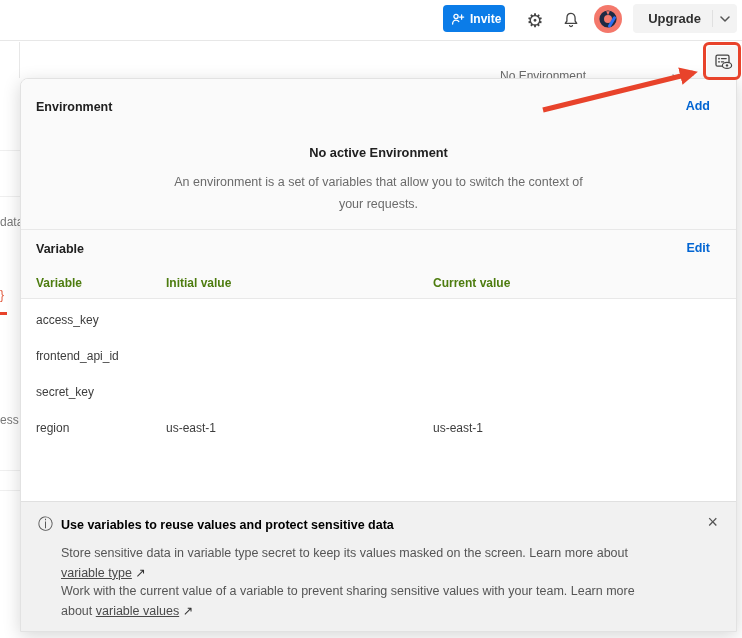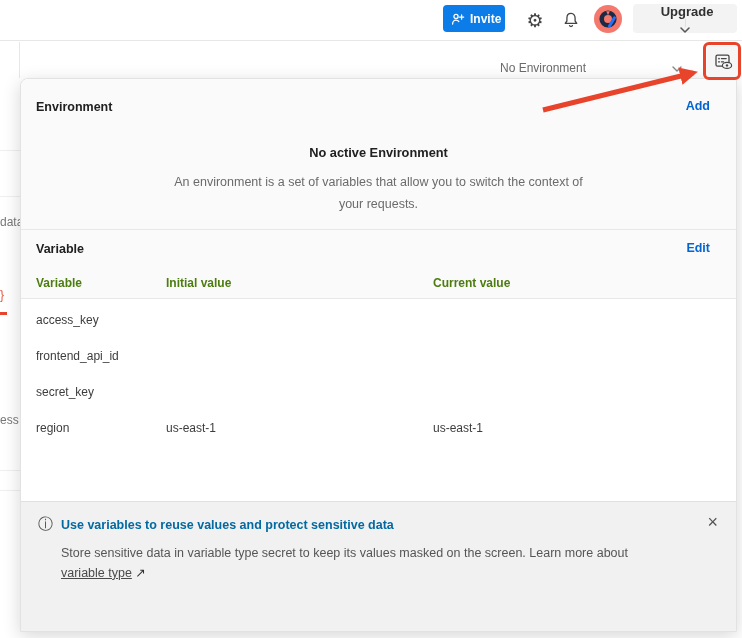--- a/index.html
+++ b/index.html
@@ -6,29 +6,29 @@
   body { font-family:"Liberation Sans", sans-serif; background:#fff; }
   .screen { position:relative; width:742px; height:638px; overflow:hidden; background:#fff; }
 
   
   .top-bar { position:absolute; left:0; top:0; width:742px; height:41px; background:#fff; border-bottom:1px solid #E7E7E7; }
   .invite-btn { position:absolute; left:443px; top:5px; height:27px; padding:0 4px 0 8px; background:#0B7CE8; border:none; border-radius:4px; color:#fff; font-size:12px; font-weight:bold; font-family:"Liberation Sans",sans-serif; display:flex; align-items:center; gap:5px; cursor:pointer; }
   .icon-btn { position:absolute; top:9px; width:22px; height:22px; background:none; border:none; display:flex; align-items:center; justify-content:center; cursor:pointer; }
   .gear { left:524px; font-size:19px; color:#444; line-height:1; }
   .bell { left:560px; }
   .avatar { position:absolute; left:594px; top:5px; width:28px; height:28px; border-radius:50%; cursor:pointer; }
-  .upgrade-btn { position:absolute; left:633px; top:4px; width:104px; height:29px; background:#F3F3F3; border:none; border-radius:4px; font-family:"Liberation Sans",sans-serif; font-size:13px; font-weight:bold; color:#303030; display:flex; align-items:center; cursor:pointer;flex-direction:column; }
+  .upgrade-btn { position:absolute; left:633px; top:4px; width:104px; height:29px; background:#F3F3F3; border:none; border-radius:4px; font-family:"Liberation Sans",sans-serif; font-size:13px; font-weight:bold; color:#303030; display:flex; align-items:center; cursor:pointer; }
   .upgrade-btn .lbl { flex:1; text-align:center; padding-left:4px; }
   .upgrade-btn .sep { width:1px; height:17px; background:#E0E0E0; }
   .upgrade-btn .chev { width:24px; display:flex; align-items:center; justify-content:center; }
 
   
   .env-toolbar { position:absolute; left:0; top:41px; width:742px; height:37px; background:#fff; }
   .bg-vline { position:absolute; left:19px; top:1px; width:1px; height:36px; background:#E7E7E7; }
-  .env-selector { position:absolute; left:488px; top:12px; width:202px; height:29px; background:none; border:none; display:flex; align-items:center; justify-content:space-between; padding:0 8px 0 12px; font-family:"Liberation Sans",sans-serif; font-size:12px; color:#6B6B6B; cursor:pointer; }
+  .env-selector { position:absolute; left:488px; top:20px; width:202px; height:29px; background:none; border:none; display:flex; align-items:center; justify-content:space-between; padding:0 8px 0 12px; font-family:"Liberation Sans",sans-serif; font-size:12px; color:#6B6B6B; cursor:pointer; }
   .quicklook-btn { position:absolute; left:707px; top:46px; width:32px; height:31px; background:#F6F6F6; border:none; border-radius:4px; display:flex; align-items:center; justify-content:center; cursor:pointer; z-index:6; }
 
   
   .annot-box { position:absolute; left:703px; top:42px; width:38px; height:38px; border:3px solid #E8432B; border-radius:6px; z-index:10; pointer-events:none; }
   .annot-arrow { position:absolute; left:535px; top:60px; width:175px; height:60px; z-index:11; pointer-events:none; }
 
   
   .frag { position:absolute; font-size:12px; color:#777; white-space:nowrap; overflow:hidden; width:20px; left:0; }
   .frag-line { position:absolute; left:0; width:20px; height:1px; background:#EFEFEF; }
 
@@ -46,21 +46,21 @@
   .col-head { position:absolute; top:46px; font-size:12px; font-weight:bold; color:#4d7c0f; }
   .col-1 { left:15px; } .col-2 { left:145px; } .col-3 { left:412px; }
 
   .var-table { position:absolute; left:0; top:219px; width:100%; height:203px; background:#fff; border-top:1px solid #E8E8E8; }
   .var-row { position:relative; height:36px; line-height:36px; font-size:12px; color:#3D3D3D; cursor:default; }
   .var-row:first-child { margin-top:3px; }
   .cell { position:absolute; top:0; white-space:nowrap; }
 
   .panel-footer { position:absolute; left:0; top:422px; width:100%; height:132px; background:#F1F1F1; border-top:1px solid #E0E0E0; }
   .info-glyph { position:absolute; left:17px; top:13px; font-size:15px; color:#555; }
-  .footer-title { position:absolute; left:40px; top:16px; font-size:12.5px; font-weight:bold; color:#0369a1; }
+  .footer-title { position:absolute; left:40px; top:16px; font-size:12.5px; font-weight:bold; color:#000000; }
   .close-btn { position:absolute; right:18px; top:10px; background:none; border:none; font-size:18px; color:#555; cursor:pointer; font-family:"Liberation Sans",sans-serif; }
   .footer-p { position:absolute; left:40px; width:605px; font-size:12.5px; line-height:19.5px; color:#555; }
   .fp1 { top:42px; } .fp2 { top:80px; }
   .footer-link { color:#4a4a4a; text-decoration:underline; cursor:pointer;margin-top:32px; }
   .ext-arrow { color:#333; text-decoration:none; }
 </style>
 </head>
 <body>
 
 <div class="screen">
@@ -194,16 +194,21 @@
       <span class="info-glyph">ⓘ</span>
       <span class="footer-title">Use variables to reuse values and protect sensitive data</span>
       <button class="close-btn">×</button>
 
       <p class="footer-p fp1">
         <span>Store sensitive data in variable type secret to keep its values masked on the screen. Learn more about</span><br>
         <a class="footer-link">variable type</a>
         <span class="ext-arrow">↗</span>
       </p>
 
+      <p class="footer-p fp2">
+        <span>Work with the current value of a variable to prevent sharing sensitive values with your team. Learn more</span><br>
+        <span>about </span><a class="footer-link">variable values</a>
+        <span class="ext-arrow">↗</span>
+      </p>
     </div>
 
   </div>
 </div>
 
 </body></html>

